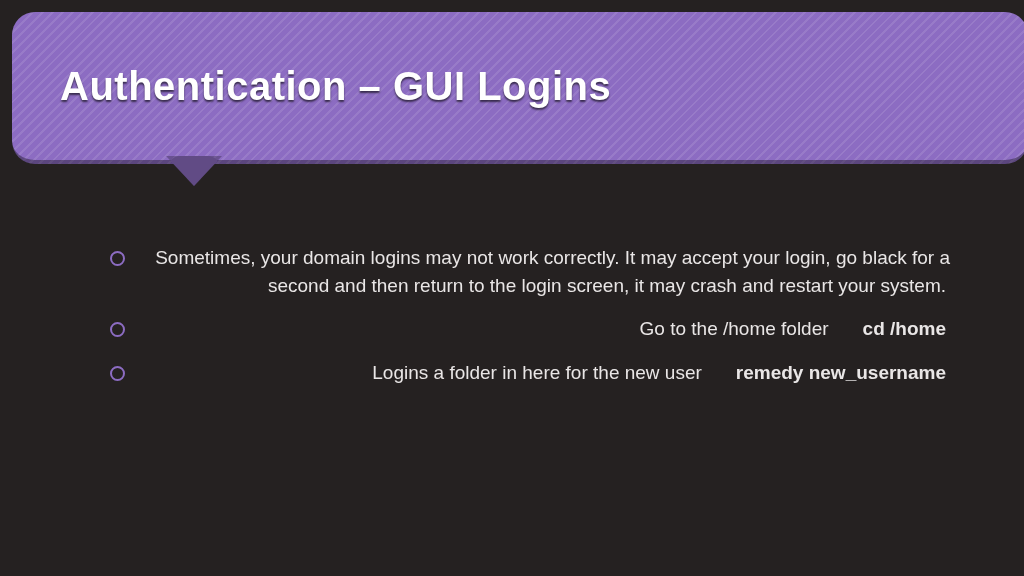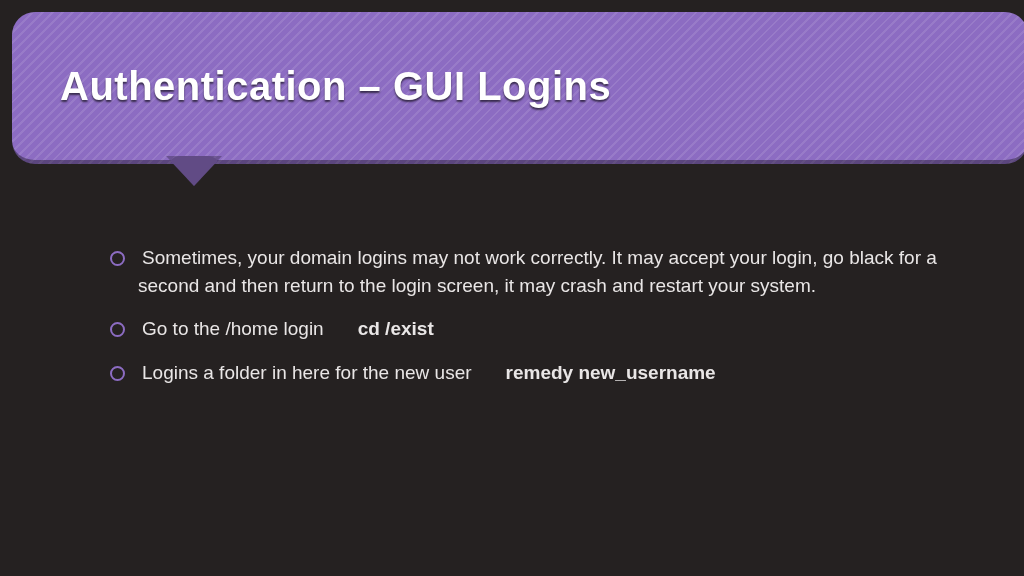--- a/index.html
+++ b/index.html
@@ -45,21 +45,21 @@
     border-left: 28px solid transparent;
     border-right: 28px solid transparent;
     border-top: 30px solid rgba(0,0,0,0.25);
     mix-blend-mode: multiply;
   }
 
   .content {
     padding: 72px 70px 0 90px;
     color: #e9e6e6;
   }
-  .bullet-list { list-style: none; }
+  .bullet-list { list-style: none; text-align: right; }
   .bullet-item {
     position: relative;
     padding-left: 28px;
     font-size: 19px;
     line-height: 1.45;
     margin-bottom: 16px;
     font-weight: 400;
   }
   .bullet-item::before {
     content: "";
@@ -81,19 +81,19 @@
   <h1 class="title">Authentication – GUI Logins</h1>
   <div class="notch"></div>
 </div>
 
 <div class="content">
   <ul class="bullet-list">
     <li class="bullet-item">
       <span>Sometimes, your domain logins may not work correctly. It may accept your login, go black for a second and then return to the login screen, it may crash and restart your system.</span>
     </li>
     <li class="bullet-item">
-      <span>Go to the /home login</span><span class="gap"></span><span class="cmd">cd /exist</span>
+      <span>Go to the /home folder</span><span class="gap"></span><span class="cmd">cd /home</span>
     </li>
     <li class="bullet-item">
       <span>Logins a folder in here for the new user</span><span class="gap"></span><span class="cmd">remedy new_username</span>
     </li>
   </ul>
 </div>
 
 </body></html>

